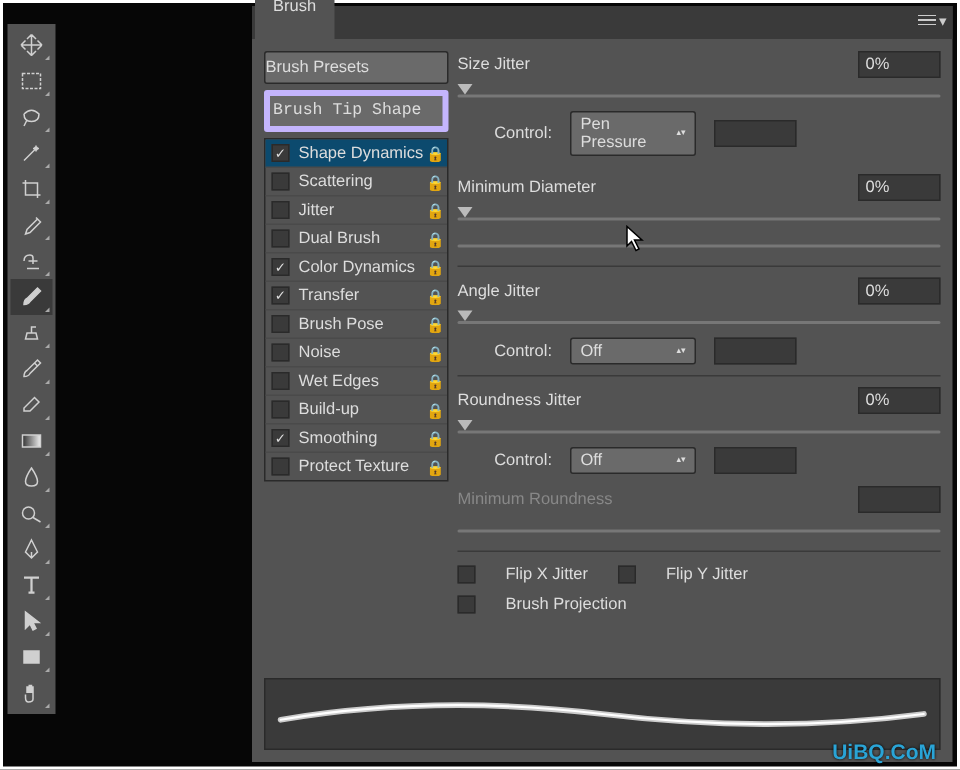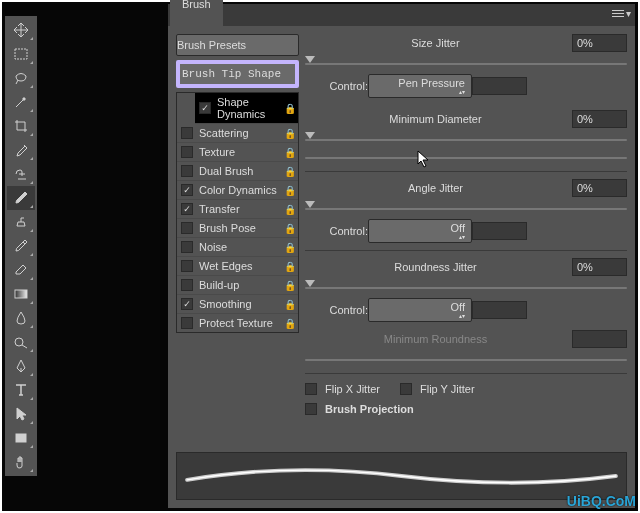--- a/index.html
+++ b/index.html
@@ -15,43 +15,43 @@
 .tab { background: #535353; color: #ddd; padding: 16px 12px; margin-left: 2px; font-size: 11px; }
 .menuicon { position: absolute; right: 4px; top: 4px; color: #ccc; font-size: 10px; display: flex; align-items: center; gap: 2px; }
 .menuicon .lines { display: inline-block; width: 12px; height: 8px; background: repeating-linear-gradient(#ccc 0 1px, transparent 1px 3px); }
 .pcontent { flex: 1; display: flex; padding: 8px; gap: 6px; }
 .leftcol { width: 123px; display: flex; flex-direction: column; gap: 4px; }
 .presets-btn { background: #6a6a6a; border: 1px solid #2a2a2a; color: #ddd; padding: 4px 0; border-radius: 2px; cursor: pointer; }
 .tiprow { background: #6a6a6a; border: 4px solid #c4b5fd; color: #ddd; padding: 4px 2px; border-radius: 2px; cursor: pointer; font-family: Liberation Mono, monospace; }
 .optlist { border: 1px solid #2a2a2a; background: #535353; }
 .optrow { display: flex; align-items: center; padding: 3px 4px; color: #ddd; border-bottom: 1px solid #4a4a4a; cursor: pointer; }
 .optrow:last-child { border-bottom: none; }
-.optrow.sel { background: #000000; margin-left: 18px; }
+.optrow.sel { background: #0c4a6e; }
 .cb { width: 12px; height: 12px; border: 1px solid #2a2a2a; background: #3a3a3a; margin-right: 6px; display: flex; align-items: center; justify-content: center; color: #ddd; font-size: 9px; }
 .cb.chk::before { content: "✓"; }
 .optlabel { flex: 1; }
 .lock { width: 10px; height: 10px; color: #999; font-size: 10px; }
 .rightcol { flex: 1; display: flex; flex-direction: column; gap: 4px; color: #ddd; }
 .sectrow { display: flex; align-items: center; gap: 6px; }
-.sectrow .lab { flex: 1; text-align: center; }
+.sectrow .lab { flex: 1; }
 .valbox { width: 55px; background: #3a3a3a; border: 1px solid #2a2a2a; color: #ddd; padding: 2px 4px; text-align: left; }
 .empbox { width: 55px; height: 18px; background: #3a3a3a; border: 1px solid #2a2a2a; }
 .slider { height: 12px; position: relative; margin-bottom: 2px; }
 .sltrack { position: absolute; top: 7px; left: 0; right: 0; height: 2px; background: #777; border-radius: 1px; }
 .slhandle { position: absolute; top: 0; width: 0; height: 0; border-left: 5px solid transparent; border-right: 5px solid transparent; border-top: 7px solid #bbb; left: 0; }
-.ctlrow { display: flex; align-items: center; gap: 0; margin-left: 18px; }
+.ctlrow { display: flex; align-items: center; gap: 12px; margin-left: 18px; }
 .ctlrow .lab { width: 45px; text-align: right; }
-.dropdown { background: #6a6a6a; border: 1px solid #2a2a2a; color: #ddd; padding: 2px 6px; width: 104px; display: flex; justify-content: space-between; align-items: flex-end; border-radius: 2px; cursor: pointer; flex-direction: column; }
+.dropdown { background: #6a6a6a; border: 1px solid #2a2a2a; color: #ddd; padding: 2px 6px; width: 84px; display: flex; justify-content: space-between; align-items: center; border-radius: 2px; cursor: pointer; }
 .dropdown .arws { display: flex; flex-direction: column; font-size: 6px; line-height: 6px; }
 .disabled { color: #888; }
 .hr { height: 1px; background: #3a3a3a; margin: 3px 0; }
-.chkln { display: flex; align-items: center; gap: 2px; }
+.chkln { display: flex; align-items: center; gap: 14px; }
 .preview { margin: 0 8px 8px; height: 48px; background: #3a3a3a; border: 1px solid #2a2a2a; position: relative; overflow: hidden; }
 .preview svg { width: 100%; height: 100%; }
-.watermark { position: absolute; right: 4px; bottom: 4px; color: #2aa4d6; font-size: 14px; font-weight: bold; text-shadow: 0 0 2px #000; }
+.watermark { position: absolute; right: 16px; bottom: 4px; color: #2aa4d6; font-size: 14px; font-weight: bold; text-shadow: 0 0 2px #000; }
 .wm2 { position: absolute; right: 6px; bottom: 20px; color: #5fa63b; font-size: 11px; font-style: italic; }
 .cursor { position: absolute; top: 150px; left: 417px; width: 0; height: 0; }
 .cursor svg { width: 14px; height: 18px; }
 </style>
 </head>
 <body>
 
 <div class="outer">
   <div class="toolbar">
       <div class="tool">
@@ -192,21 +192,21 @@
               <span class="optlabel">Shape Dynamics</span>
               <span class="lock">🔒</span>
             </div>
             <div class="optrow">
               <span class="cb"></span>
               <span class="optlabel">Scattering</span>
               <span class="lock">🔒</span>
             </div>
             <div class="optrow">
               <span class="cb"></span>
-              <span class="optlabel">Texture</span>
+              <span class="optlabel">Jitter</span>
               <span class="lock">🔒</span>
             </div>
             <div class="optrow">
               <span class="cb"></span>
               <span class="optlabel">Dual Brush</span>
               <span class="lock">🔒</span>
             </div>
             <div class="optrow">
               <span class="cb chk"></span>
               <span class="optlabel">Color Dynamics</span>
@@ -323,21 +323,21 @@
         <div style="display:flex; gap:20px; margin-top:2px;">
           <div class="chkln">
               <span class="cb"></span>
               <span>Flip X Jitter</span>
             </div>
           <div class="chkln">
               <span class="cb"></span>
               <span>Flip Y Jitter</span>
             </div>
         </div>
-        <div class="chkln" style="margin-top:4px;font-weight:bold;">
+        <div class="chkln" style="margin-top:4px;">
             <span class="cb"></span>
             <span>Brush Projection</span>
           </div>
       </div>
     </div>
     <div class="preview">
       <svg viewBox="0 0 440 48" preserveAspectRatio="none">
         <path d="M 10 28 Q 110 10, 220 24 T 430 24" stroke="#ddd" stroke-width="4" fill="none" stroke-linecap="round" opacity="0.9"></path>
         <path d="M 10 28 Q 110 10, 220 24 T 430 24" stroke="#fff" stroke-width="1.5" fill="none" stroke-linecap="round"></path>
       </svg>

